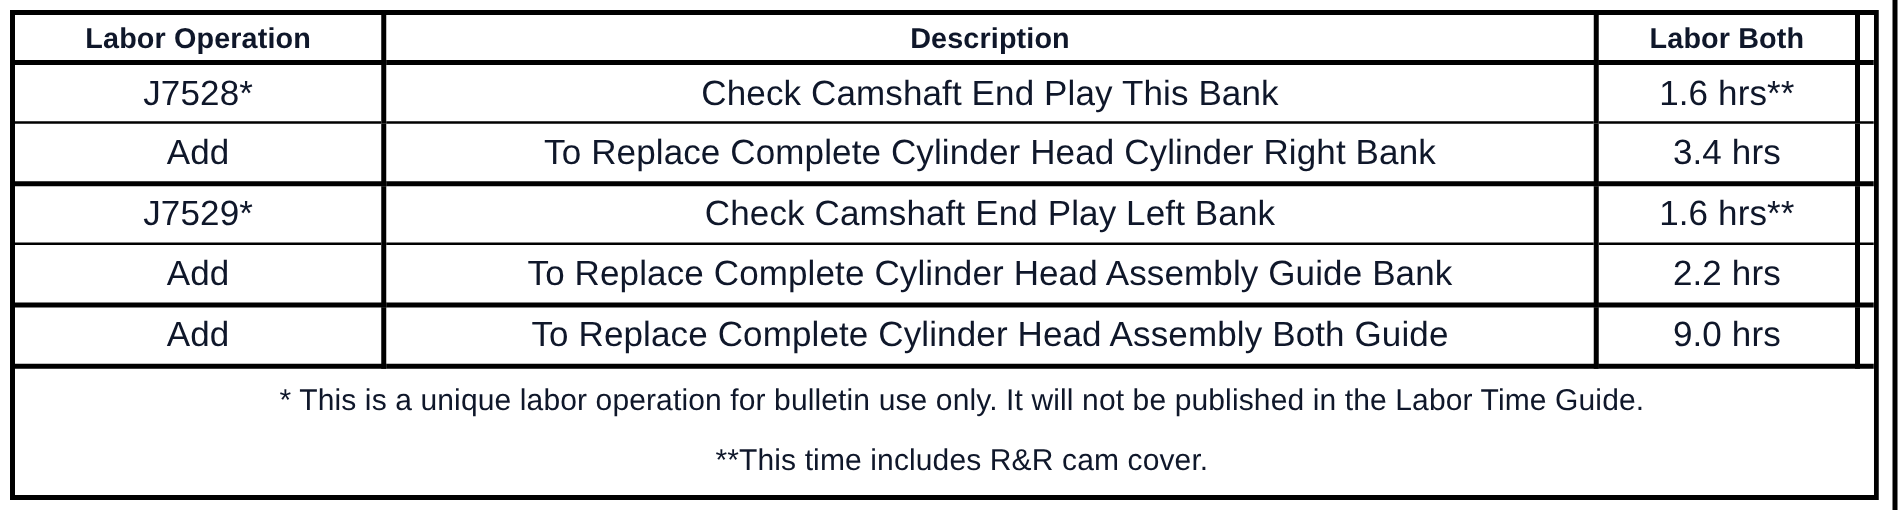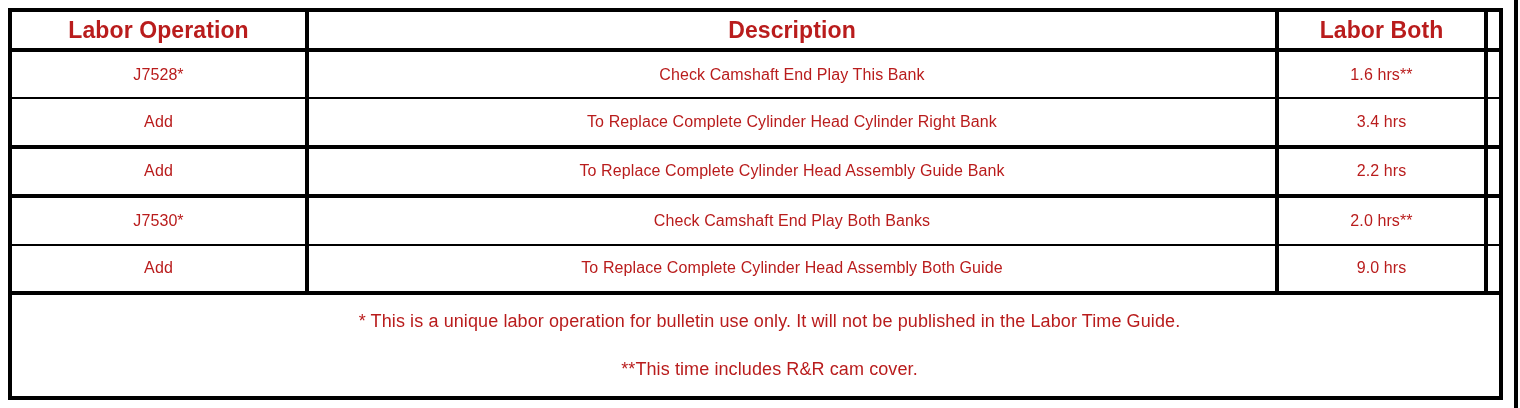--- a/index.html
+++ b/index.html
@@ -42,21 +42,21 @@
     background: #ffffff;
   }
 
   table.labor-table td,
   table.labor-table th {
     padding: 0;
     margin: 0;
     text-align: center;
     vertical-align: middle;
     font-weight: normal;
-    color: #b91c1c;
+    color: #0f172a;
     background: #ffffff;
   }
 
   
   col.c-op   { width: 295px; }
   col.c-desc { width: 970px; }
   col.c-time { width: 209px; }
   col.c-pad  { width: 13px;  }
   .v-thick { border-right: 4px solid #000000; }
 
@@ -67,34 +67,34 @@
   
   tr.header-row th {
     font-size: 23px;
     font-weight: bold;
     height: 36px;
     letter-spacing: 0.1px;
   }
 
   
   tr.data-row td {
-    font-size: 16px;
+    font-size: 28px;
     height: 44px;
     letter-spacing: 0.1px;
   }
 
   
   td.notes-cell {
     text-align: left;
     vertical-align: top;
     padding: 8px 0 0 6px;
     height: 98px;
   }
   .note-line {
-    font-size: 18px;
+    font-size: 24px;
     line-height: 26px;
     white-space: nowrap;
     letter-spacing: 0.1px;
     padding-left: 28px;
   }
   .note-gap { height: 22px; }
 
   
   .edge-rule {
     position: absolute;
@@ -137,34 +137,34 @@
           <td></td>
         </tr>
 
         <tr class="data-row r-thick">
           <td class="v-thick">Add</td>
           <td class="v-thick">To Replace Complete Cylinder Head Cylinder Right Bank</td>
           <td class="v-thick">3.4 hrs</td>
           <td></td>
         </tr>
 
+        <tr class="data-row r-thin">
+          <td class="v-thick">J7529*</td>
+          <td class="v-thick">Check Camshaft End Play Left Bank</td>
+          <td class="v-thick">1.6 hrs**</td>
+          <td></td>
+        </tr>
 
         <tr class="data-row r-thick">
           <td class="v-thick">Add</td>
           <td class="v-thick">To Replace Complete Cylinder Head Assembly Guide Bank</td>
           <td class="v-thick">2.2 hrs</td>
           <td></td>
         </tr>
 
-        <tr class="data-row r-thin">
-          <td class="v-thick">J7530*</td>
-          <td class="v-thick">Check Camshaft End Play Both Banks</td>
-          <td class="v-thick">2.0 hrs**</td>
-          <td></td>
-        </tr>
 
         <tr class="data-row r-thick">
           <td class="v-thick">Add</td>
           <td class="v-thick">To Replace Complete Cylinder Head Assembly Both Guide</td>
           <td class="v-thick">9.0 hrs</td>
           <td></td>
         </tr>
 
         <tr>
           <td class="notes-cell" colspan="4">

